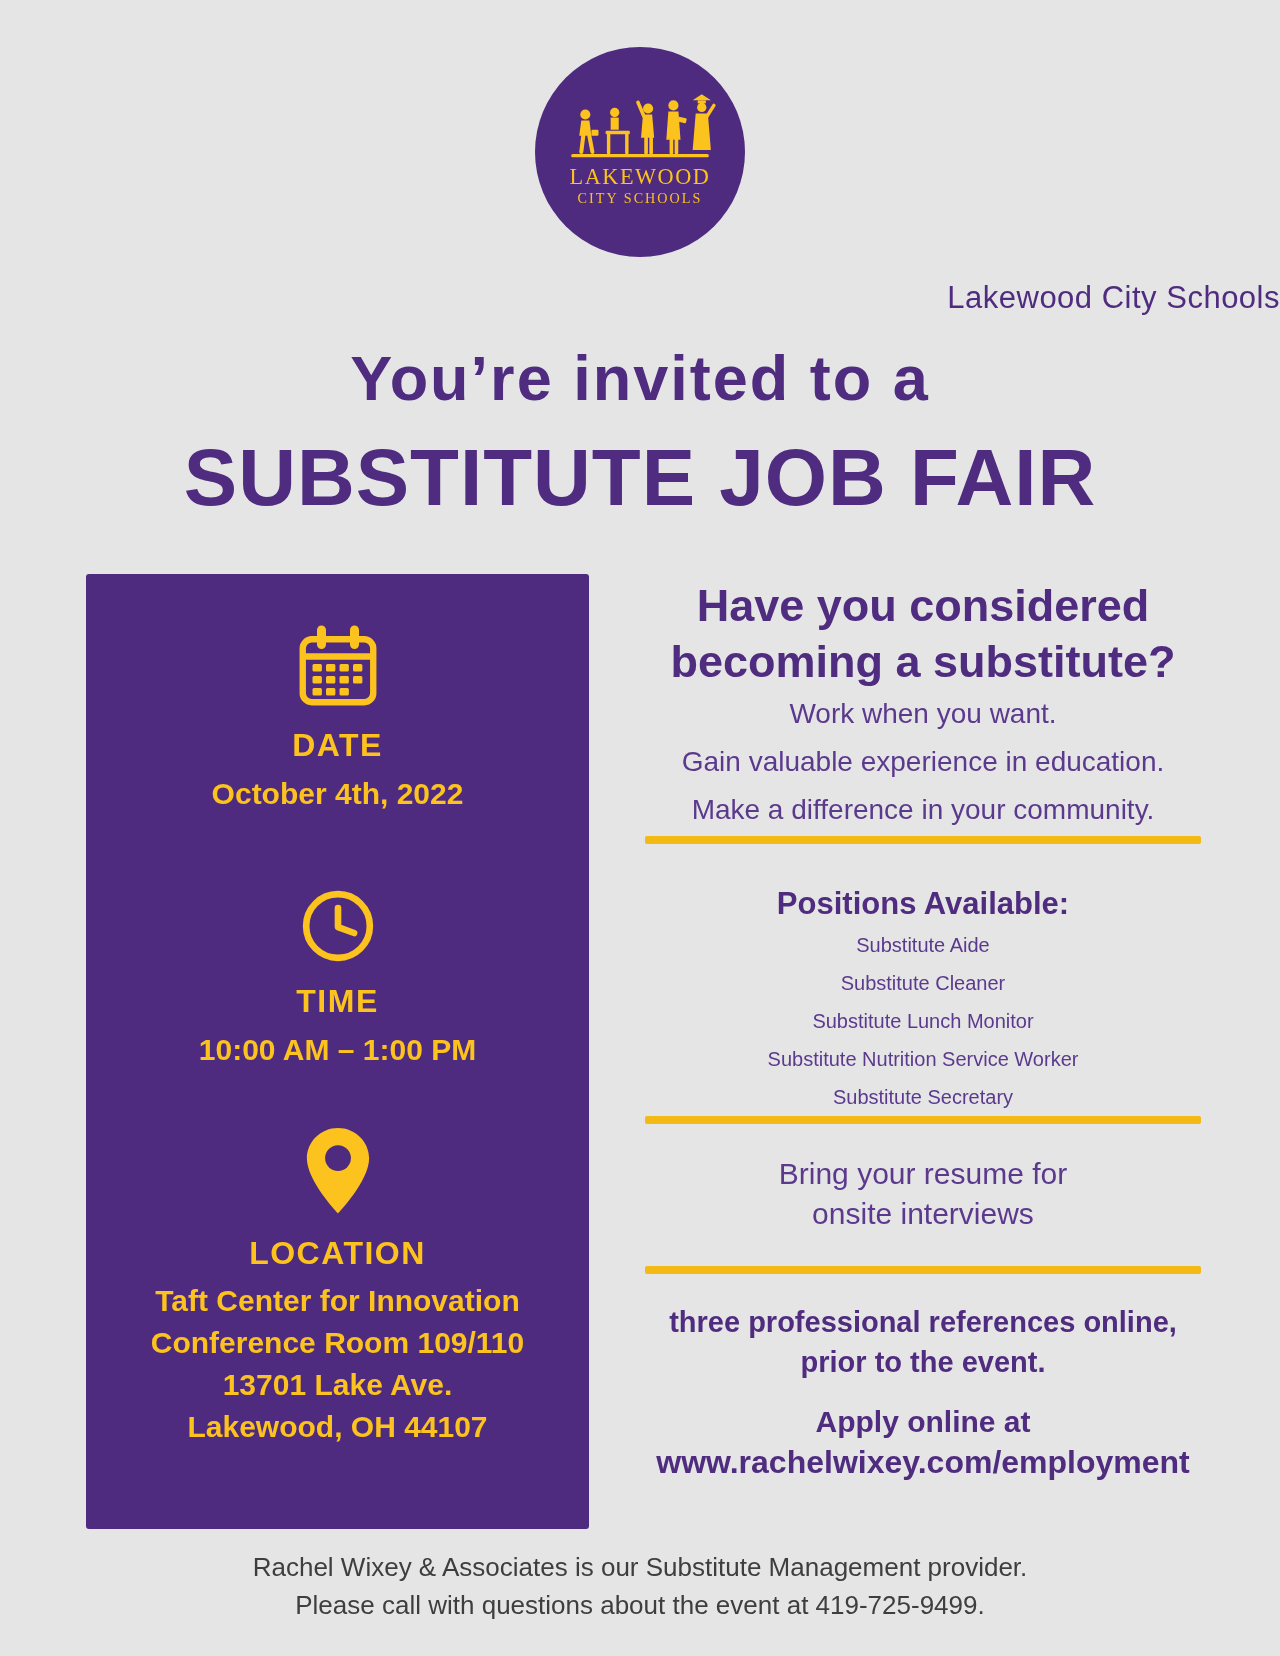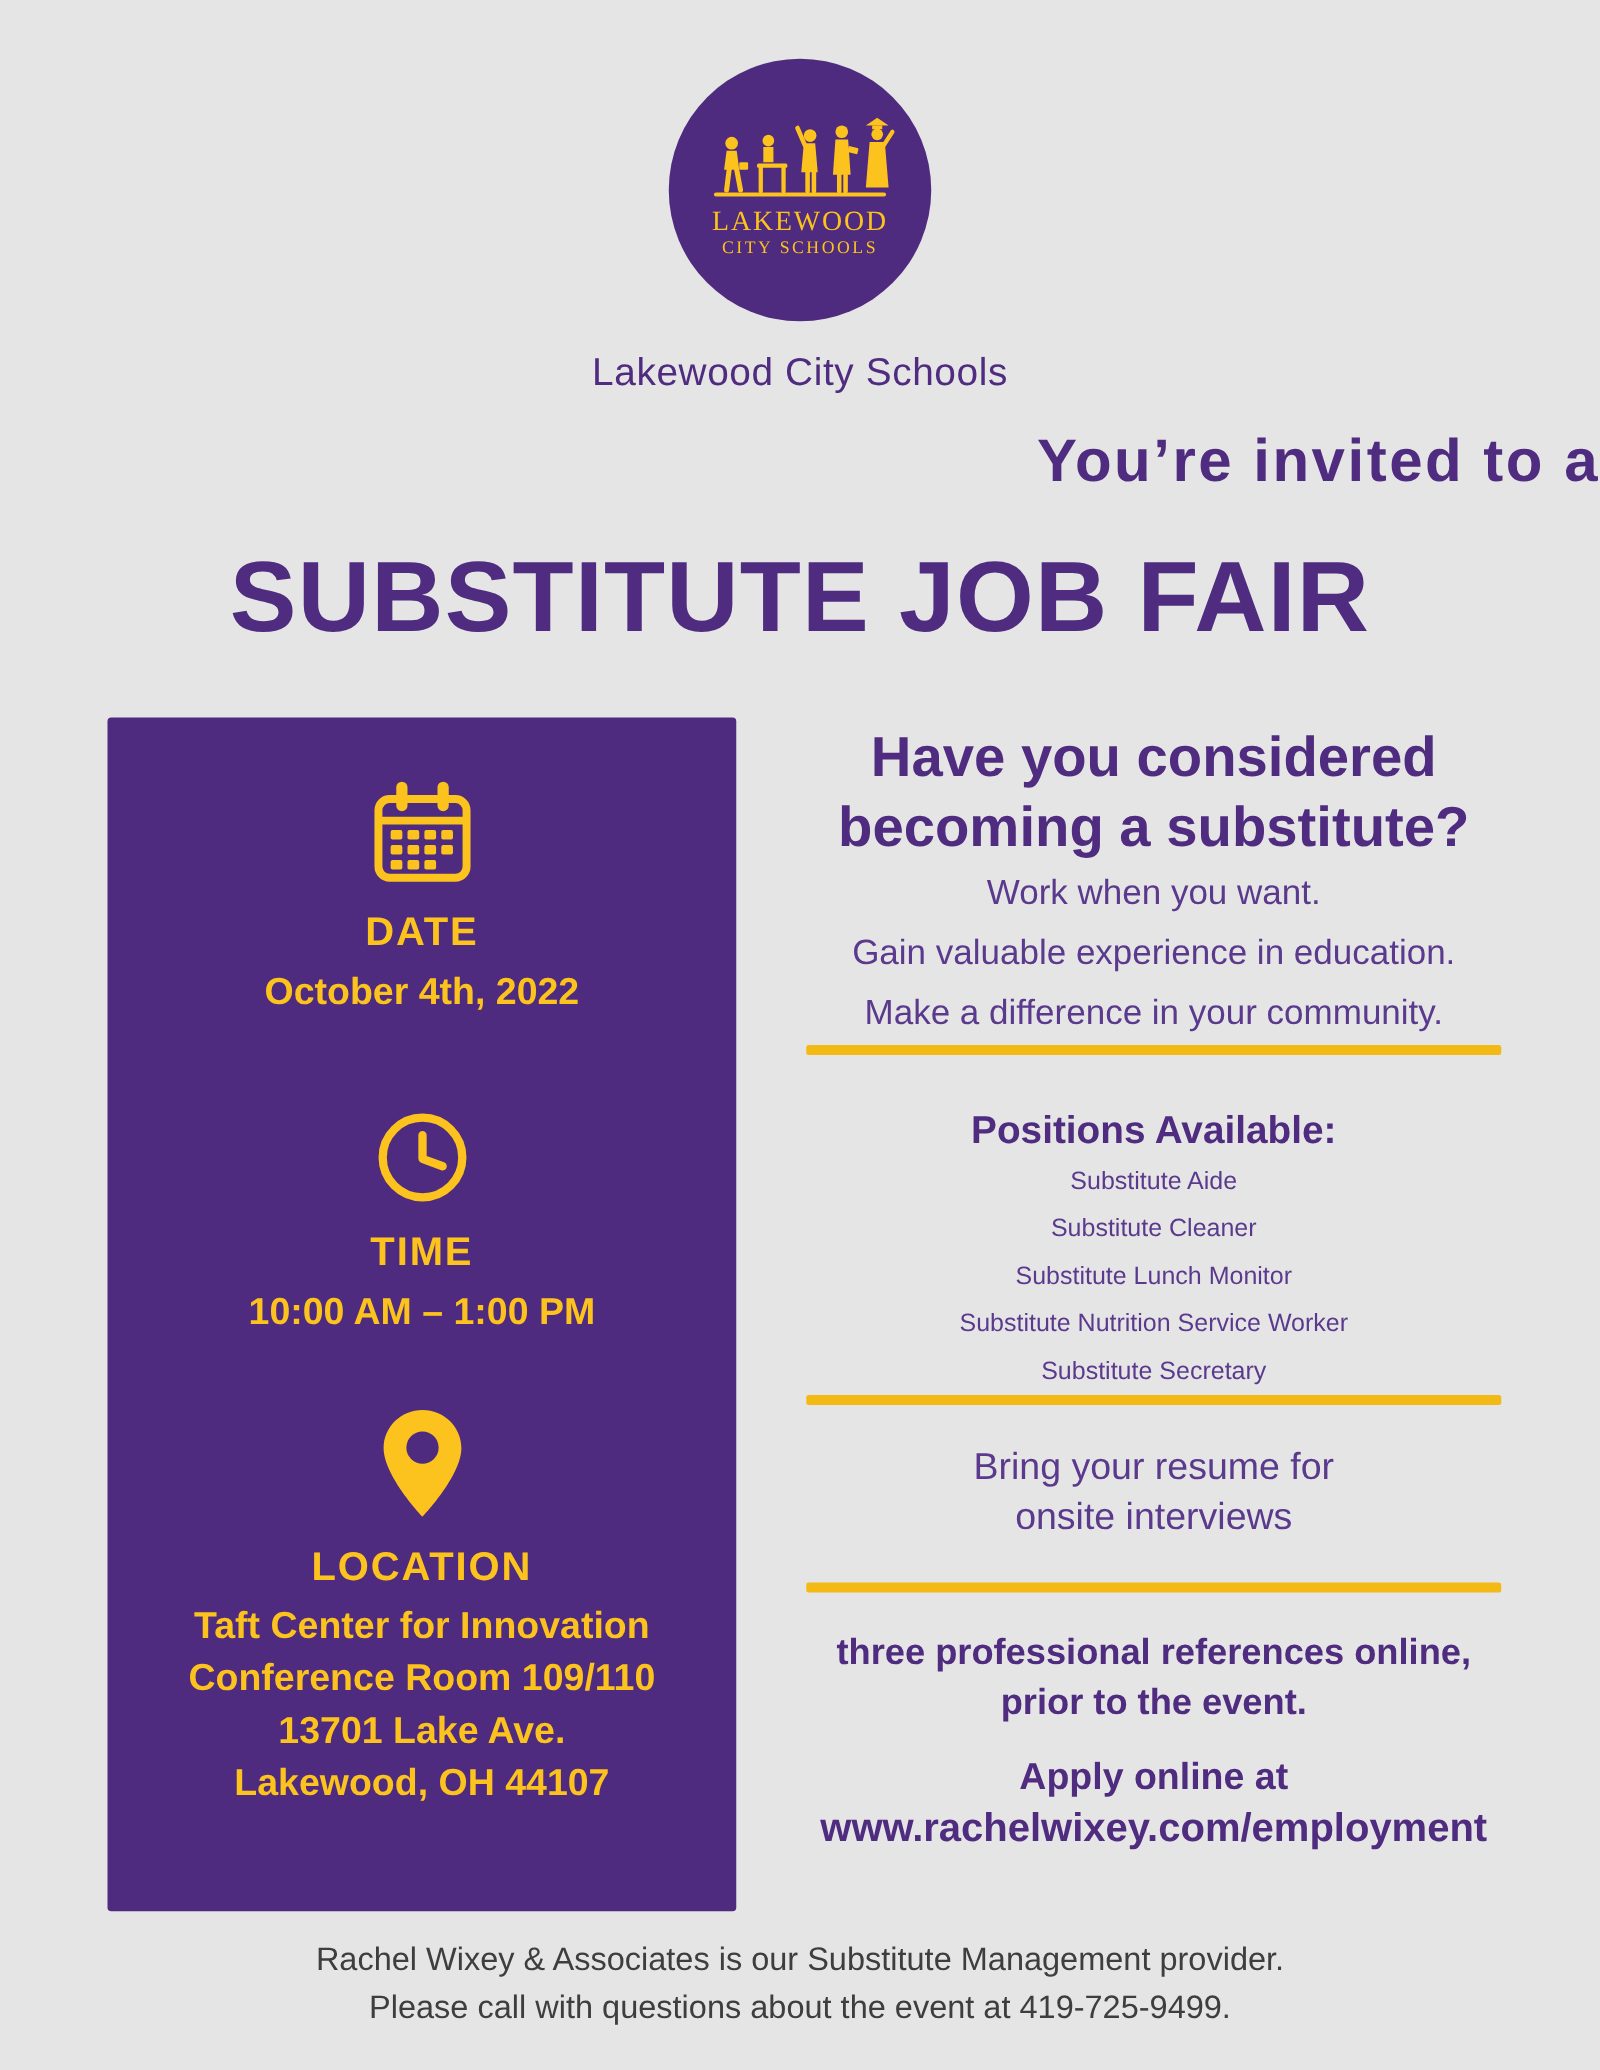--- a/index.html
+++ b/index.html
@@ -19,24 +19,24 @@
   .logo-circle{
     position:absolute;left:535px;top:47px;width:210px;height:210px;border-radius:50%;
     background:var(--panel);display:flex;align-items:center;justify-content:center;
   }
   .logo-svg{width:162px;height:124px;}
   .logo-svg .fig{fill:var(--gold);}
   .logo-svg .figline{stroke:var(--gold);stroke-linecap:round;fill:none;}
   .logo-word1{fill:var(--gold);font-family:"Liberation Serif", serif;font-size:22px;letter-spacing:1.5px;}
   .logo-word2{fill:var(--gold);font-family:"Liberation Serif", serif;font-size:14px;letter-spacing:2px;}
   
-  .school-name{position:absolute;top:280px;left:0;right:0;text-align:center;
+  .school-name{position:absolute;top:280px;left:0;right:0;text-align:right;
     font-size:31px;font-weight:400;letter-spacing:.5px;color:var(--purple);}
-  .invite-line{position:absolute;top:342px;left:0;right:0;text-align:right;
-    font-size:48px;font-weight:700;letter-spacing:2px;color:var(--purple);white-space:nowrap;}
+  .invite-line{position:absolute;top:342px;left:0;right:0;text-align:center;
+    font-size:63px;font-weight:700;letter-spacing:2px;color:var(--purple);white-space:nowrap;}
   .main-title{position:absolute;top:432px;left:0;right:0;text-align:center;
     font-size:80px;font-weight:700;letter-spacing:1px;color:var(--purple);white-space:nowrap;}
   
   .event-panel{
     position:absolute;left:86px;top:562px;width:503px;height:955px;background:var(--panel);
     border-radius:3px;display:flex;flex-direction:column;align-items:center;text-align:center;
     color:var(--gold);
     margin-top:12px;
   }
   .event-panel svg{color:var(--gold);}

